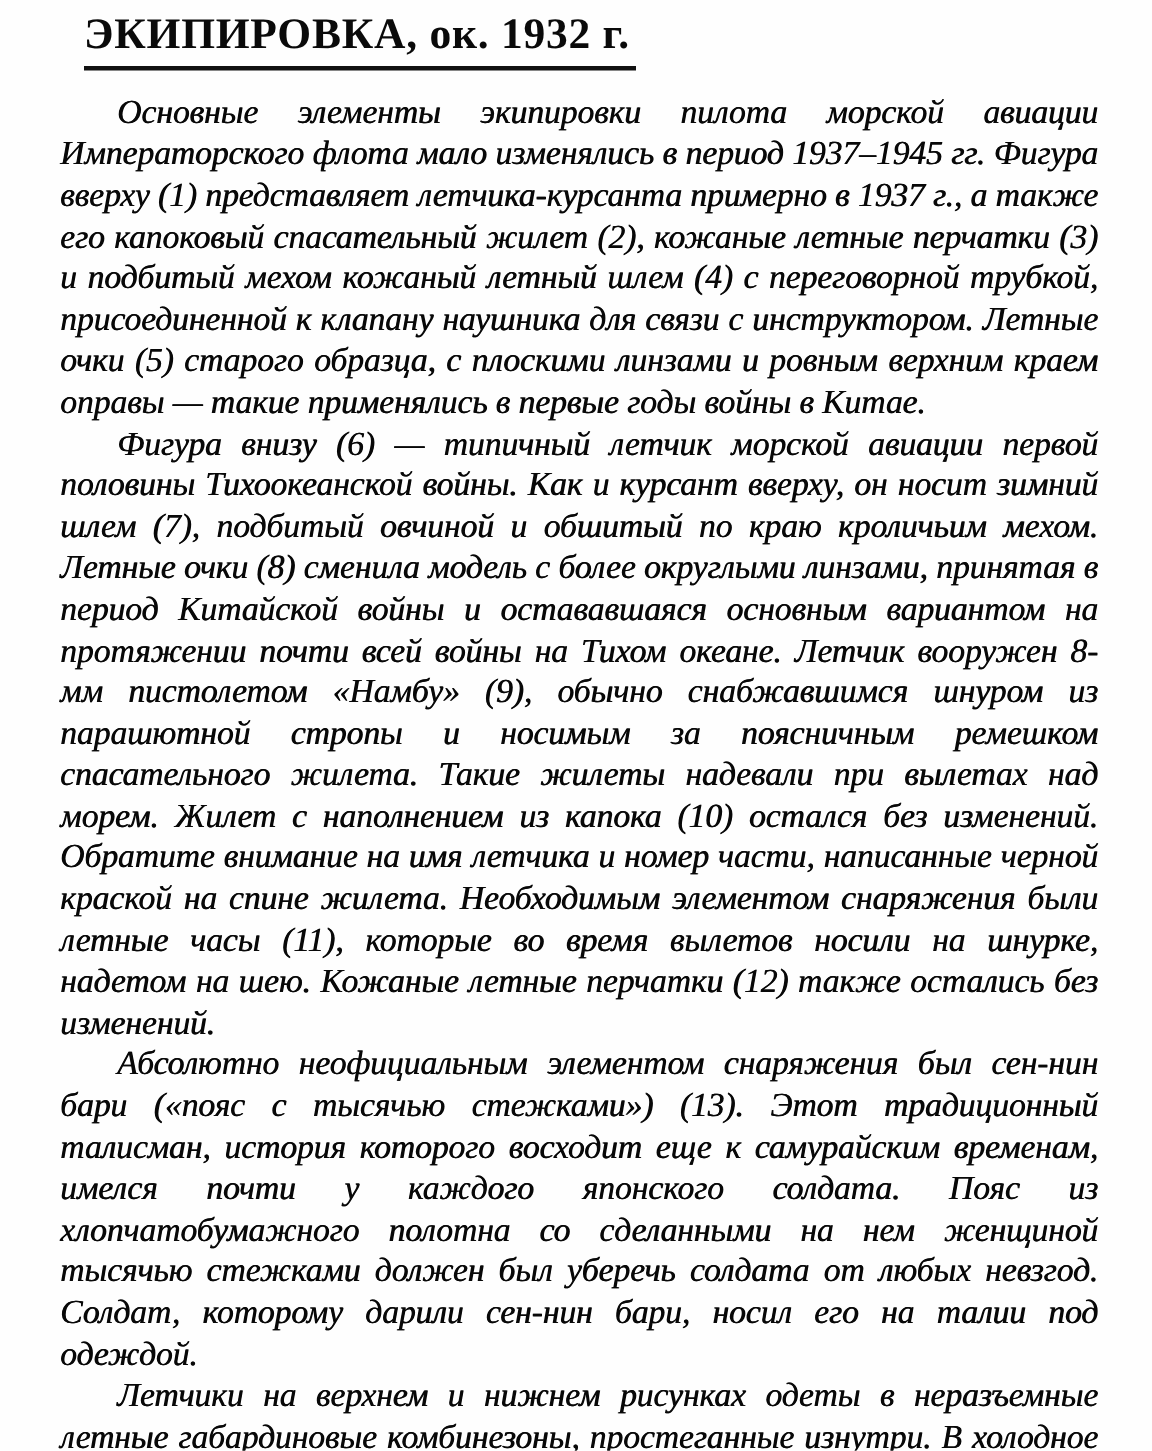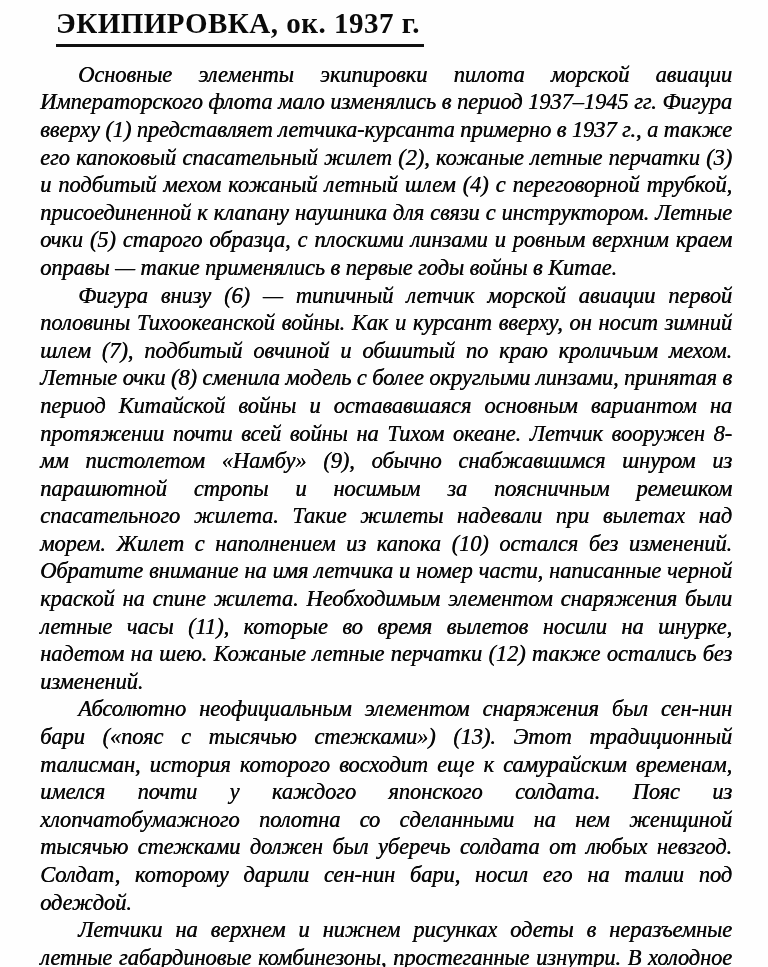--- a/index.html
+++ b/index.html
@@ -48,21 +48,21 @@
   .body-text p {
     margin: 0;
     text-indent: 38px;
     hyphens: auto;
   }
 </style>
 </head>
 <body>
 
 <div class="page">
-  <h1 class="title">ЭКИПИРОВКА, ок. 1937 г.</h1>
+  <h1 class="title">ЭКИПИРОВКА, ок. 1932 г.</h1>
 
   <div class="body-text">
     <p>Основные элементы экипировки пилота морской авиации Императорского флота мало изменялись в период 1937–1945 гг. Фигура вверху (1) представляет летчика-курсанта примерно в 1937 г., а также его капоковый спасательный жилет (2), кожаные летные перчатки (3) и подбитый мехом кожаный летный шлем (4) с переговорной трубкой, присоединенной к клапану наушника для связи с инструктором. Летные очки (5) старого образца, с плоскими линзами и ровным верхним краем оправы — такие применялись в первые годы войны в Китае.</p>
     <p>Фигура внизу (6) — типичный летчик морской авиации первой половины Тихоокеанской войны. Как и курсант вверху, он носит зимний шлем (7), подбитый овчиной и обшитый по краю кроличьим мехом. Летные очки (8) сменила модель с более округлыми линзами, принятая в период Китайской войны и остававшаяся основным вариантом на протяжении почти всей войны на Тихом океане. Летчик вооружен 8-мм пистолетом «Намбу» (9), обычно снабжавшимся шнуром из парашютной стропы и носимым за поясничным ремешком спасательного жилета. Такие жилеты надевали при вылетах над морем. Жилет с наполнением из капока (10) остался без изменений. Обратите внимание на имя летчика и номер части, написанные черной краской на спине жилета. Необходимым элементом снаряжения были летные часы (11), которые во время вылетов носили на шнурке, надетом на шею. Кожаные летные перчатки (12) также остались без изменений.</p>
     <p>Абсолютно неофициальным элементом снаряжения был сен-нин бари («пояс с тысячью стежками») (13). Этот традиционный талисман, история которого восходит еще к самурайским временам, имелся почти у каждого японского солдата. Пояс из хлопчатобумажного полотна со сделанными на нем женщиной тысячью стежками должен был уберечь солдата от любых невзгод. Солдат, которому дарили сен-нин бари, носил его на талии под одеждой.</p>
     <p>Летчики на верхнем и нижнем рисунках одеты в неразъемные летные габардиновые комбинезоны, простеганные изнутри. В холодное время надевали комбинезоны на меху, с меховым воротником. В период войны на Тихом океане применяли и костюмы с электроподогревом.</p>
   </div>
 </div>
 
 </body></html>

